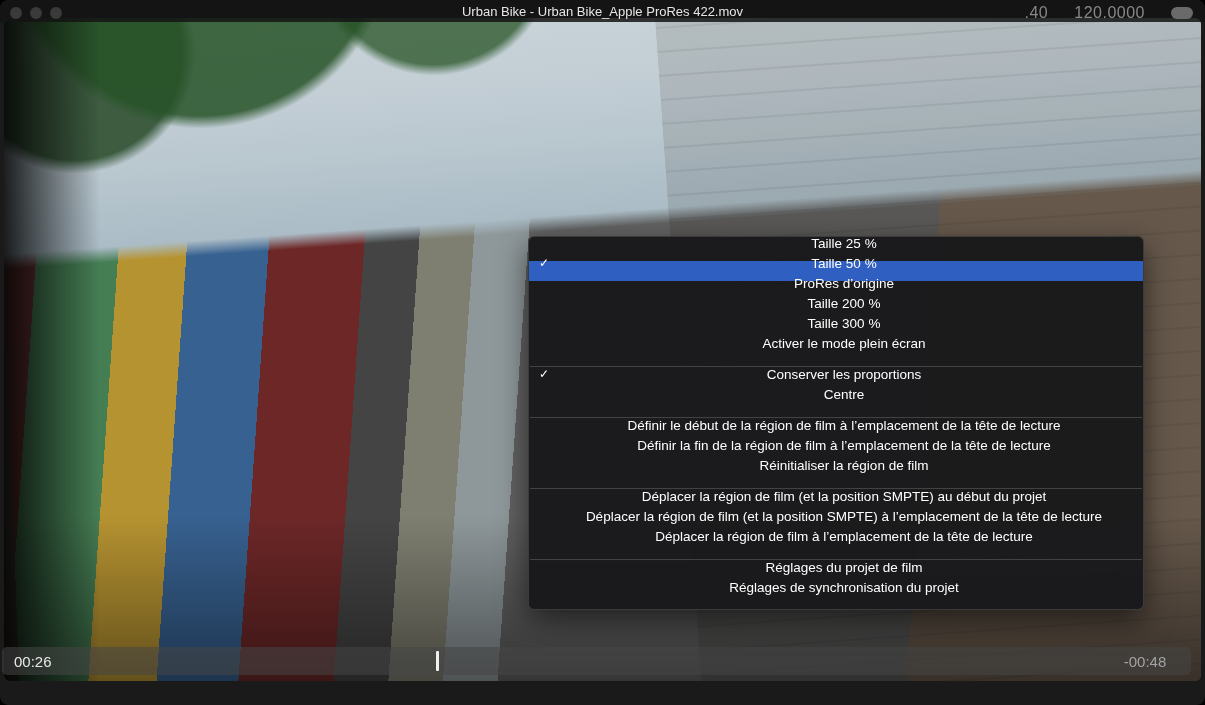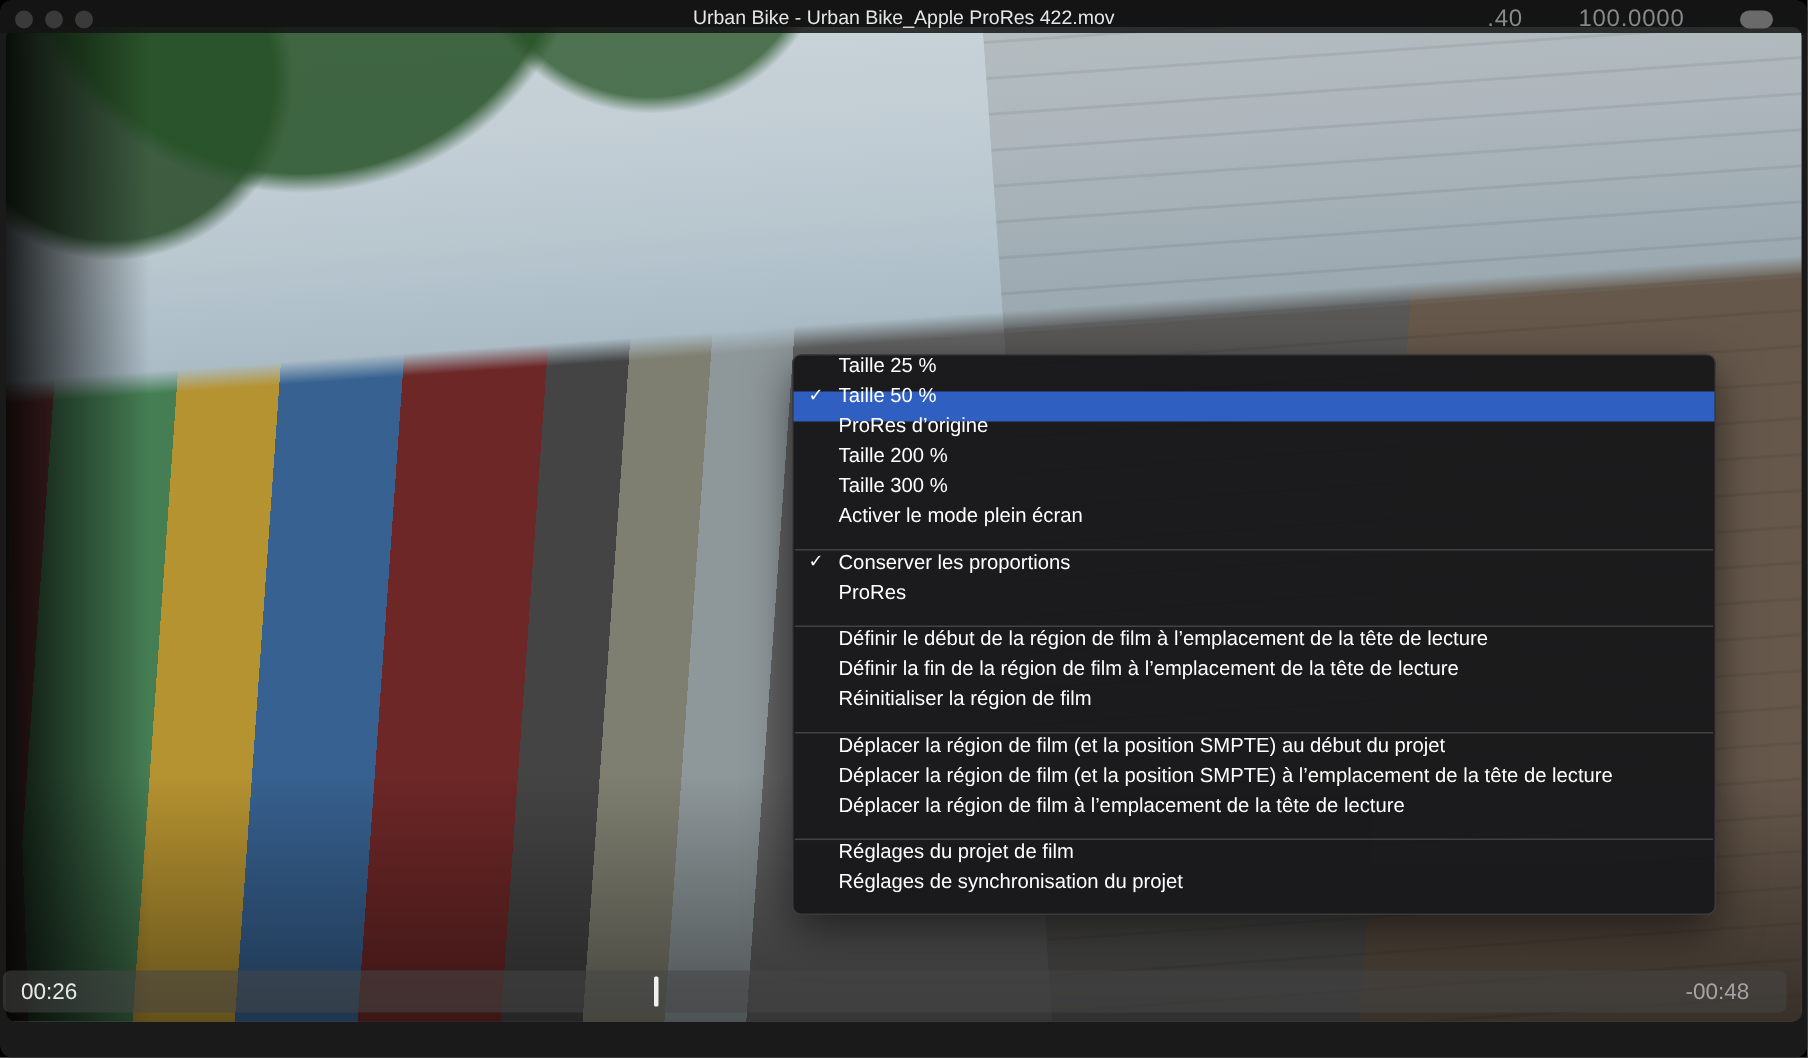--- a/index.html
+++ b/index.html
@@ -36,26 +36,26 @@
     }
     .traffic-lights {
       position: absolute;
       left: 10px; top: 7px;
       display: flex;
       gap: 8px;
     }
     .dot { width: 12px; height: 12px; border-radius: 50%; background: #3a3a3a; }
     .header-right {
       position: absolute;
-      right: 23px;
+      right: 12px;
       top: 0;
       height: 26px;
       display: flex;
       align-items: center;
-      gap: 37px;
+      gap: 26px;
       z-index: 6;
     }
     .header-num {
       color: #888;
       font-size: 16px;
       letter-spacing: 0.5px;
     }
     .fs-pill {
       width: 22px; height: 12px;
       border-radius: 6px;
@@ -166,20 +166,21 @@
       padding: 4px 0;
       z-index: 20;
       color: #fff;
       font-size: 13.5px;
     }
     .menu-item {
       display: flex;
       align-items: center;
       height: 20px;
       padding: 0 14px 16px 0;
+      text-align: center;
     }
     .menu-item.highlight {
       background: #2f5fc0;
     }
     .check-col {
       width: 30px;
       display: flex;
       justify-content: center;
       align-items: center;
       font-size: 12px;
@@ -204,21 +205,21 @@
     <div class="traffic-lights">
       <div class="dot"></div>
       <div class="dot"></div>
       <div class="dot"></div>
     </div>
     <div class="title-text">Urban Bike - Urban Bike_Apple ProRes 422.mov</div>
   </div>
 
   <div class="header-right">
     <span class="header-num">.40</span>
-    <span class="header-num">100.0000</span>
+    <span class="header-num">120.0000</span>
     <span class="fs-pill"></span>
   </div>
 
   <div class="viewer">
     <div class="scenery"></div>
     <div class="brick-right"></div>
     <div class="dark-left"></div>
     <div class="floor-shadow"></div>
   </div>
 
@@ -255,21 +256,21 @@
         <span class="check-col"></span>
         <span class="menu-label">Activer le mode plein écran</span>
       </div>
       <div class="menu-sep"></div>
       <div class="menu-item">
         <span class="check-col">✓</span>
         <span class="menu-label">Conserver les proportions</span>
       </div>
       <div class="menu-item">
         <span class="check-col"></span>
-        <span class="menu-label">ProRes</span>
+        <span class="menu-label">Centre</span>
       </div>
       <div class="menu-sep"></div>
       <div class="menu-item">
         <span class="check-col"></span>
         <span class="menu-label">Définir le début de la région de film à l’emplacement de la tête de lecture</span>
       </div>
       <div class="menu-item">
         <span class="check-col"></span>
         <span class="menu-label">Définir la fin de la région de film à l’emplacement de la tête de lecture</span>
       </div>

